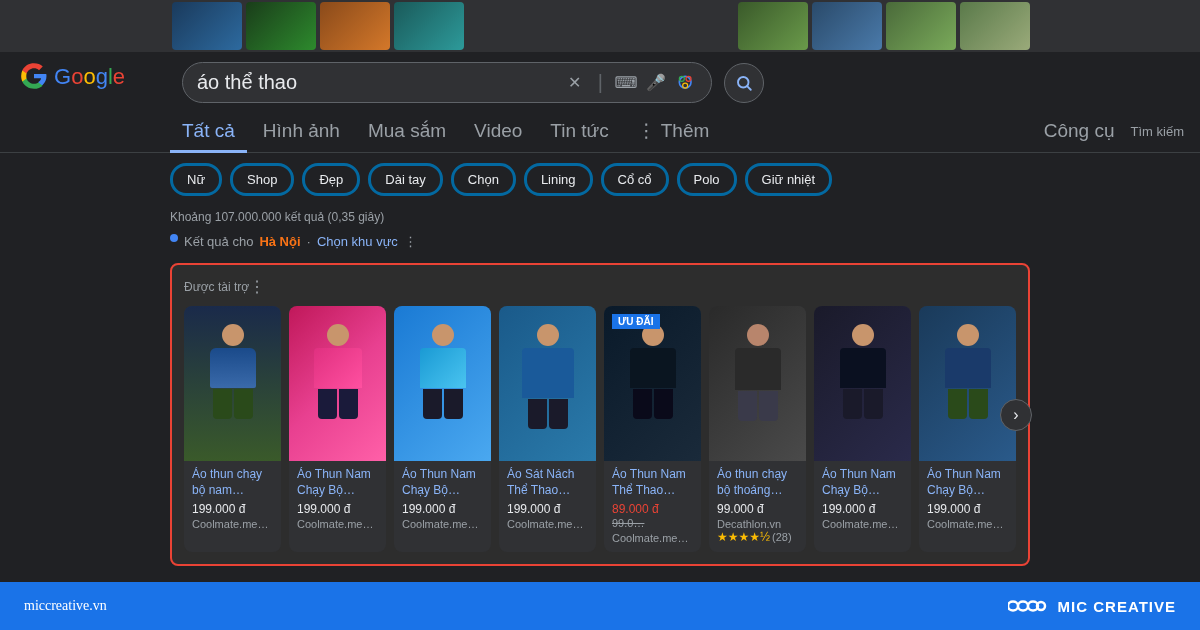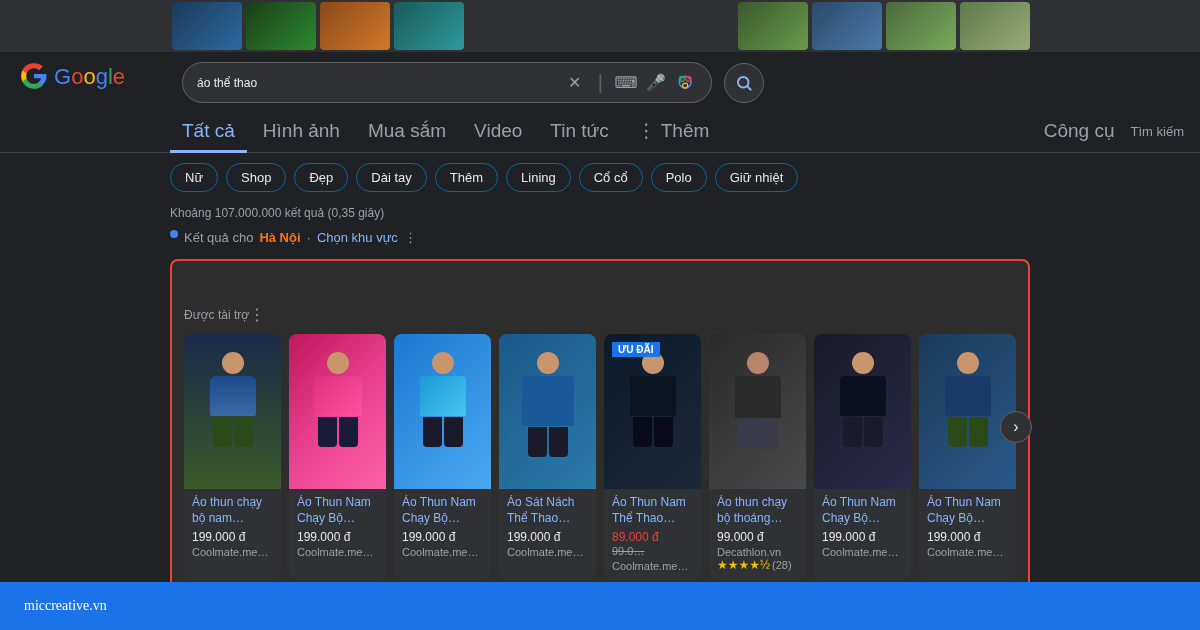--- a/index.html
+++ b/index.html
@@ -56,21 +56,21 @@
       border-radius: 24px;
       padding: 8px 14px;
       width: 530px;
       gap: 8px;
     }
     .search-input {
       background: transparent;
       border: none;
       outline: none;
       color: #e8eaed;
-      font-size: 12px;
+      font-size: 20px;
       flex: 1;
       font-family: Arial, sans-serif;
     }
     .search-icons {
       display: flex;
       align-items: center;
       gap: 8px;
     }
     .search-icon-btn {
       width: 22px;
@@ -138,21 +138,21 @@
     }
 
     
     .filter-chips {
       padding: 10px 0 10px 170px;
       display: flex;
       gap: 8px;
     }
     .chip {
       padding: 6px 14px;
-      border: 1px solid #0369a1;
+      border: 3px solid #0369a1;
       border-radius: 16px;
       font-size: 13px;
       color: #e8eaed;
       cursor: pointer;
       background: transparent;
     }
 
     
     .result-info {
       padding: 4px 0 4px 170px;
@@ -187,21 +187,20 @@
       border-radius: 8px;
       background: #2d2d2d;
       padding: 12px;
     }
     .sponsored-header {
       display: flex;
       align-items: center;
       margin-bottom: 10px;
       font-size: 12px;
       color: #9aa0a6;
-      margin-top: 32px;
     }
     .sponsored-dots {
       cursor: pointer;
       font-size: 16px;
       color: #9aa0a6;
     }
     .products-grid {
       display: flex;
       gap: 8px;
       overflow: hidden;
@@ -478,21 +477,21 @@
   <div class="nav-right">
     <span>Tìm kiếm</span>
   </div>
 </div>
 
 <div class="filter-chips">
   <div class="chip"><span>Nữ</span></div>
   <div class="chip"><span>Shop</span></div>
   <div class="chip"><span>Đẹp</span></div>
   <div class="chip"><span>Dài tay</span></div>
-  <div class="chip"><span>Thêm</span></div>
+  <div class="chip"><span>Chọn</span></div>
   <div class="chip"><span>Lining</span></div>
   <div class="chip"><span>Cổ cổ</span></div>
   <div class="chip"><span>Polo</span></div>
   <div class="chip"><span>Giữ nhiệt</span></div>
 </div>
 
 <div class="result-info">
   <span>Khoảng 107.000.000 kết quả (0,35 giây)</span>
 </div>
 
@@ -663,13 +662,23 @@
         <div class="product-source">Coolmate.me…</div>
       </div>
     </div>
 
   </div>
   <div class="next-btn">›</div>
 </div>
 
 <div class="bottom-bar">
   <span class="bottom-domain">miccreative.vn</span>
+  <div class="bottom-brand">
+    <div class="brand-logo">
+
+      <svg width="40" height="24" viewBox="0 0 40 24">
+        <path d="M10 12 C10 6, 0 6, 0 12 C0 18, 10 18, 10 12 Z M30 12 C30 6, 20 6, 20 12 C20 18, 30 18, 30 12 Z M10 12 C10 18, 20 18, 20 12 C20 6, 10 6, 10 12 Z" fill="none" stroke="white" stroke-width="2.5"></path>
+        <circle cx="33" cy="12" r="4" fill="none" stroke="white" stroke-width="2.5"></circle>
+      </svg>
+    </div>
+    <span class="brand-name">MIC CREATIVE</span>
+  </div>
 </div>
 
 </body></html>

